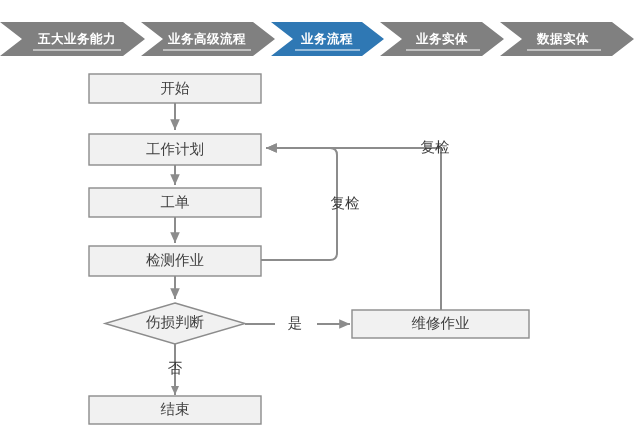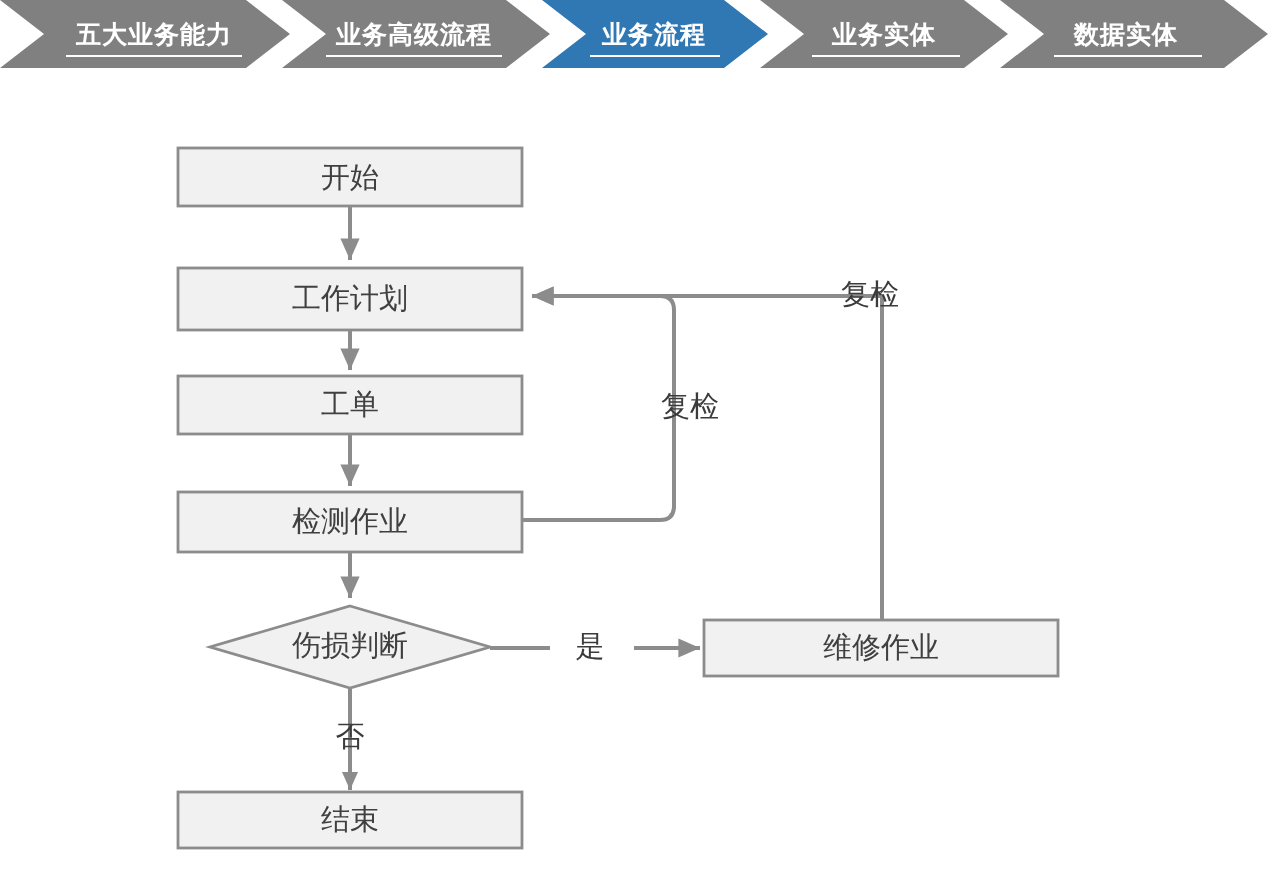--- a/index.html
+++ b/index.html
@@ -12,21 +12,21 @@
     height: 439px;
     position: relative;
     overflow: hidden;
     font-family: "Liberation Sans", "DejaVu Sans", sans-serif;
   }
 
   
   #breadcrumb-bar {
     position: absolute;
     left: 0;
-    top: 0;
+    top: 22px;
     width: 634px;
     height: 34px;
   }
   #breadcrumb-bar svg {
     display: block;
   }
   .chev-label {
     font-size: 12.5px;
     font-weight: bold;
     fill: #ffffff;

